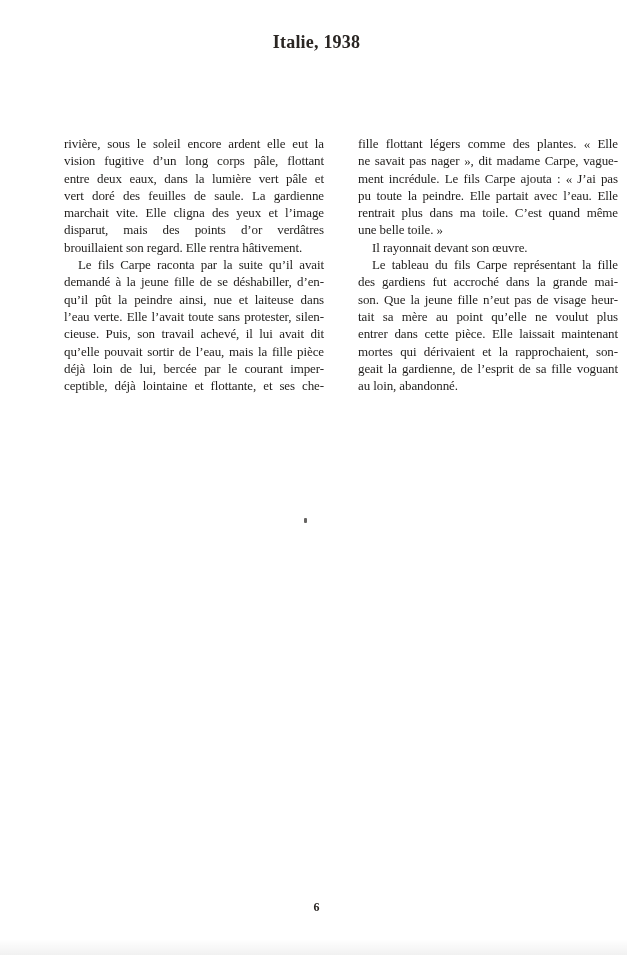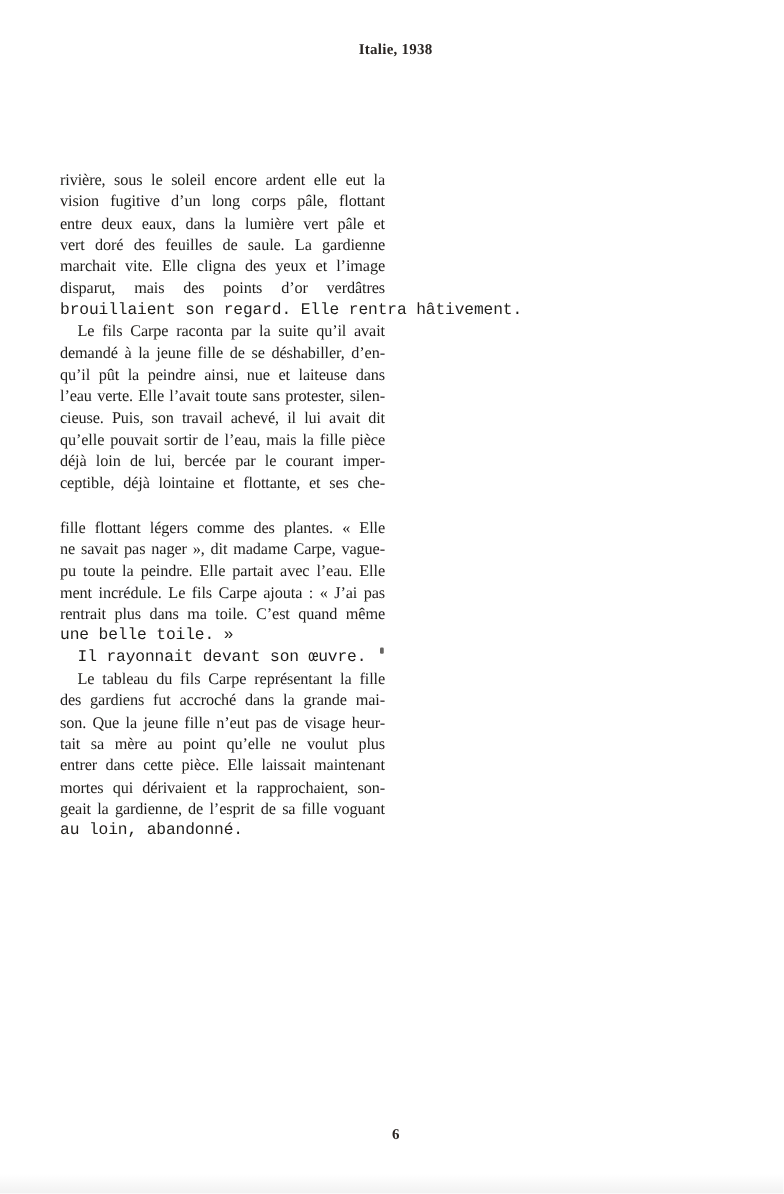--- a/index.html
+++ b/index.html
@@ -15,50 +15,48 @@
     font-family: "Liberation Serif", serif;
     color: #1f1d1b;
     overflow: hidden;
   }
   .running-header {
     position: absolute;
     top: 32px;
     left: 48px;
     width: 537px;
     text-align: center;
-    font-size: 12px;
+    font-size: 18px;
     font-weight: bold;
     letter-spacing: 0.2px;
     color: #2a2623;
   }
   .textblock {
     position: absolute;
     top: 135px;
-    left: 48px;
+    left: 64px;
     width: 537px;
     display: flex;
-    gap: 18px;
-    flex-direction: column;
+    gap: 34px;
   }
   .col {
     width: 260px;
     flex: 0 0 260px;
   }
   .line {
     font-size: 13px;
     line-height: 17.3px;
     letter-spacing: -0.1px;
     white-space: nowrap;
     text-align: justify;
     text-align-last: justify;
   }
   .line.nojust {
     text-align: right;
     text-align-last: left;
-    font-family: Liberation Mono, monospace;
   }
   .line.indent {
     text-indent: 14px;
   }
   .page-number {
     position: absolute;
     top: 900px;
     left: 48px;
     width: 537px;
     text-align: center;
@@ -109,22 +107,22 @@
         <div class="line">l’eau verte. Elle l’avait toute sans protester, silen-</div>
         <div class="line">cieuse. Puis, son travail achevé, il lui avait dit</div>
         <div class="line">qu’elle pouvait sortir de l’eau, mais la fille pièce</div>
         <div class="line">déjà loin de lui, bercée par le courant imper-</div>
         <div class="line">ceptible, déjà lointaine et flottante, et ses che-</div>
       </div>
     <div class="col">
 
     <div class="line">fille flottant légers comme des plantes. « Elle</div>
         <div class="line">ne savait pas nager », dit madame Carpe, vague-</div>
+        <div class="line">ment incrédule. Le fils Carpe ajouta : « J’ai pas</div>
         <div class="line">pu toute la peindre. Elle partait avec l’eau. Elle</div>
-        <div class="line">ment incrédule. Le fils Carpe ajouta : « J’ai pas</div>
         <div class="line">rentrait plus dans ma toile. C’est quand même</div>
         <div class="line nojust">une belle toile. »</div>
         <div class="line indent nojust">Il rayonnait devant son œuvre.</div>
         <div class="line indent">Le tableau du fils Carpe représentant la fille</div>
         <div class="line">des gardiens fut accroché dans la grande mai-</div>
         <div class="line">son. Que la jeune fille n’eut pas de visage heur-</div>
         <div class="line">tait sa mère au point qu’elle ne voulut plus</div>
         <div class="line">entrer dans cette pièce. Elle laissait maintenant</div>
         <div class="line">mortes qui dérivaient et la rapprochaient, son-</div>
         <div class="line">geait la gardienne, de l’esprit de sa fille voguant</div>

